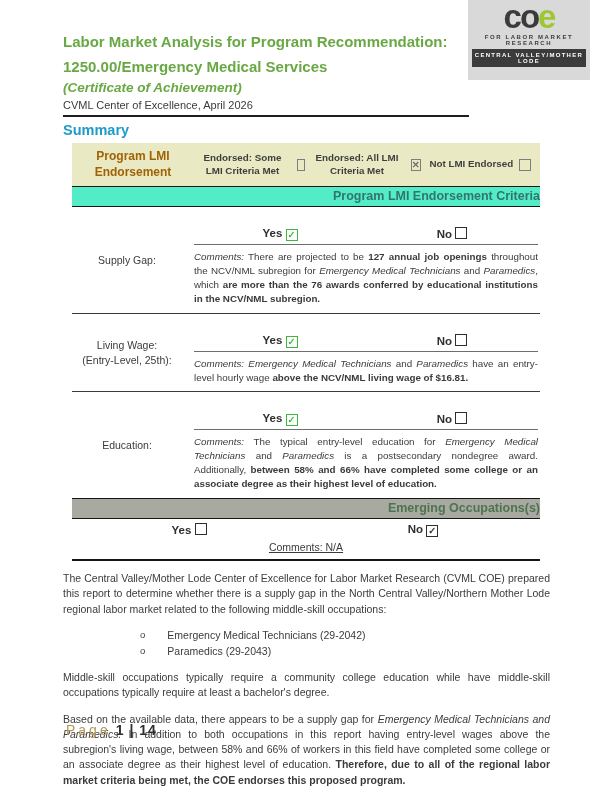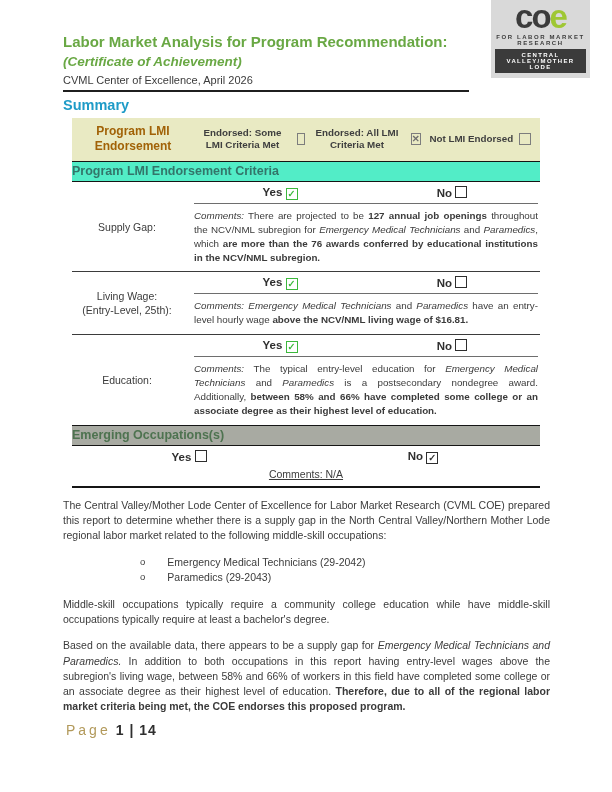--- a/index.html
+++ b/index.html
@@ -18,40 +18,40 @@
   
   .content{position:absolute;left:63px;top:30px;width:487px;}
   .titles{width:406px;}
   .title-line{color:var(--green);font-weight:bold;font-size:15px;line-height:1.55;}
   .title-line.second{margin-top:2px;}
   .title-ital{color:var(--green);font-weight:bold;font-style:italic;font-size:13.5px;line-height:1.3;}
   .subtitle{color:var(--ink);font-size:11px;margin-top:3px;padding-bottom:4px;border-bottom:2px solid #1f1f1f;}
   .summary{color:var(--cyan);font-weight:bold;font-size:14.5px;margin-top:5px;margin-bottom:5px;}
 
   
-  .logo{position:absolute;right:22px;top:0px;width:99px;background:var(--logo_gray);padding-bottom:5px;}
+  .logo{position:absolute;right:22px;top:0px;width:122px;background:var(--logo_gray);padding-bottom:13px;}
   .logo-word{text-align:center;font-weight:bold;font-size:33px;line-height:.95;letter-spacing:-2px;padding-top:1px;}
   .logo-word .dk{color:var(--logo_dark);}
   .logo-word .gr{color:var(--logo_green);}
   .logo-tag{text-align:center;font-size:6px;font-weight:bold;letter-spacing:1.6px;color:var(--logo_dark);margin:2px 0 3px;}
   .logo-banner{margin:0 4px;background:var(--logo_dark);color:#fff;font-size:6px;font-weight:bold;letter-spacing:1.3px;text-align:center;padding:3px 0;}
 
   
   .tbl{margin-left:9px;width:468px;}
   .hdr-row{display:flex;align-items:center;background:var(--header_bg);min-height:43px;padding:2px 2px;box-sizing:border-box;}
   .hdr-main{width:118px;text-align:center;font-weight:bold;font-size:12px;line-height:1.3;color:#a16207;}
   .hdr-opt{flex:1;display:flex;align-items:center;justify-content:center;gap:6px;padding:0 2px;}
   .hdr-opt .lbl{font-size:9.8px;font-weight:bold;text-align:center;line-height:1.3;color:#3f3f3f;}
-  .bar{border-top:1.5px solid #151515;border-bottom:1.5px solid #151515;text-align:left;font-weight:bold;font-size:12.5px;padding:2px 0 3px;}
+  .bar{border-top:1.5px solid #151515;border-bottom:1.5px solid #151515;text-align:right;font-weight:bold;font-size:12.5px;padding:2px 0 3px;}
   .bar.teal{background:var(--teal);color:var(--teal_text);}
   .bar.gray{background:var(--gray_bar);color:var(--gray_bar_text);}
 
   .crit-row{display:flex;border-bottom:1px solid #3b3b3b;}
   .crit-label{width:110px;display:flex;flex-direction:column;align-items:center;justify-content:center;text-align:center;font-size:10.5px;line-height:1.35;}
-  .crit-body{flex:1;padding:0 2px 7px 12px;}
+  .crit-body{flex:1;padding:16px 2px 7px 12px;}
   .yesno{display:flex;border-bottom:1px solid #6e6e6e;padding:4px 0 3px;}
   .yesno.noline{border-bottom:none;}
   .half{flex:1;text-align:center;font-size:11.5px;font-weight:bold;color:#2f2f2f;}
   .comments{font-size:9.8px;line-height:1.42;text-align:justify;margin-top:5px;color:#3b3b3b;}
   .emerging-tail{border-bottom:2px solid #151515;}
   .emerging-comments{text-align:center;font-size:10.5px;padding:1px 0 6px;color:#3b3b3b;text-decoration:underline;}
 
   
   .cb{display:inline-block;width:10px;height:10px;border:1.3px solid #333;box-sizing:content-box;
       font-size:9.5px;line-height:10px;text-align:center;vertical-align:-1px;font-weight:bold;background:transparent;}
@@ -78,20 +78,21 @@
 
   <div class="logo">
     <div class="logo-word"><span class="dk">co</span><span class="gr">e</span></div>
     <div class="logo-tag">FOR LABOR MARKET RESEARCH</div>
     <div class="logo-banner">CENTRAL VALLEY/MOTHER LODE</div>
   </div>
 
   <div class="content">
     <div class="titles">
       <div class="title-line">Labor Market Analysis for Program Recommendation:</div>
+      <div class="title-line second">1250.00/Emergency Medical Services</div>
       <div class="title-ital">(Certificate of Achievement)</div>
       <div class="subtitle">CVML Center of Excellence, April 2026</div>
     </div>
     <div class="summary">Summary</div>
 
     <div class="tbl">
 
       <div class="hdr-row">
         <div class="hdr-main">Program LMI Endorsement</div>
         <div class="hdr-opt">

